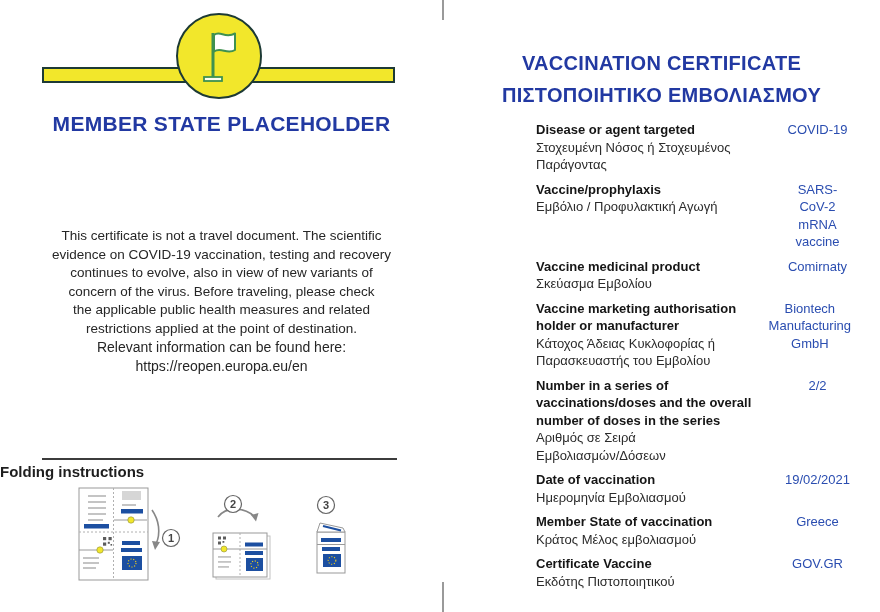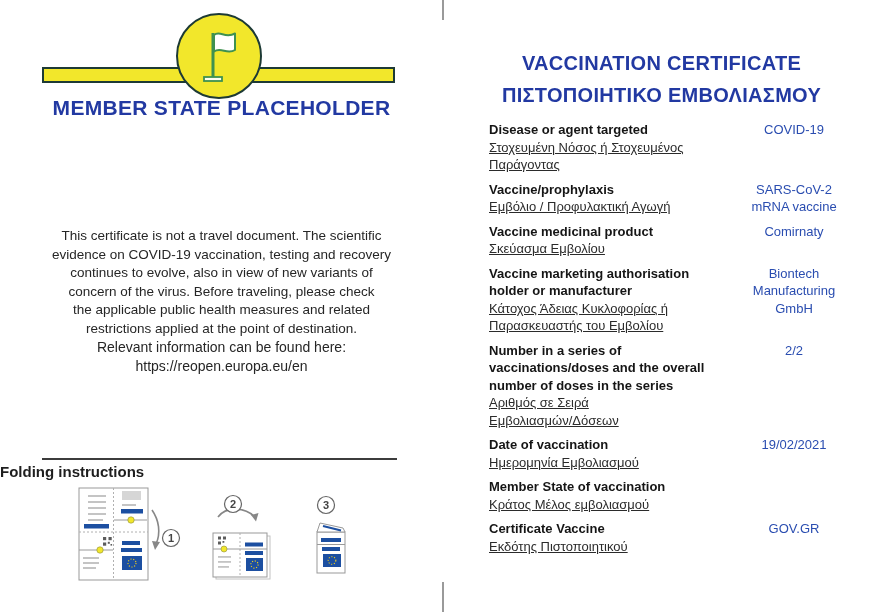--- a/index.html
+++ b/index.html
@@ -15,21 +15,21 @@
   
   .left-panel { position:absolute; left:0; top:0; width:443px; height:612px; }
 
   .banner-bar { position:absolute; left:42px; top:67px; width:353px; height:16px;
                 background:var(--banner_yellow); border:2px solid var(--banner_outline); z-index:1; }
   .banner-circle { position:absolute; left:176px; top:13px; width:86px; height:86px;
                    border-radius:50%; background:var(--banner_yellow);
                    border:2.5px solid var(--banner_outline); z-index:2;
                    display:flex; align-items:center; justify-content:center; }
 
-  .ms-title { position:absolute; left:0; top:96px; width:443px; text-align:center;
+  .ms-title { position:absolute; left:0; top:112px; width:443px; text-align:center;
               font-size:21px; font-weight:700; letter-spacing:.3px; color:var(--title_blue); }
 
   .notice { position:absolute; left:10px; top:227px; width:423px; text-align:center;
             font-size:13.5px; line-height:18.5px; color:var(--text_dark); white-space:pre-line; }
   .info-block { position:absolute; left:10px; top:338px; width:423px; text-align:center;
                 font-size:14px; line-height:19px; color:var(--text_dark); }
 
   .fold-divider { position:absolute; left:42px; top:458px; width:355px; height:2px; background:#3c3c3c; }
   .fold-title { position:absolute; left:0; top:463px; width:443px; text-align:left;
                 font-size:15px; font-weight:700; color:#1e1e1e; }
@@ -58,24 +58,24 @@
   .flag-cloth{ fill:#fff; stroke:var(--flag_green); stroke-width:2; stroke-linejoin:round; }
 
   
   .right-panel { position:absolute; left:443px; top:0; width:437px; height:612px; }
   .vc-title { position:absolute; left:0; top:47px; width:437px; text-align:center;
               font-size:20px; line-height:32px; font-weight:700; letter-spacing:.3px;
               color:var(--title_blue); }
 
   .fields { position:absolute; left:46px; top:121px; width:362px; display:flex;
             flex-direction:column; gap:7px; }
-  .field-row { display:flex; }
+  .field-row { display:flex;margin-left:47px; }
   .f-label { width:248px; }
   .f-en { font-size:13px; font-weight:700; color:#151515; line-height:17.5px; white-space:pre-line; }
-  .f-el { font-size:13px; font-weight:400; color:#2b2b2b; line-height:17.5px; white-space:pre-line;text-decoration:underline; }
+  .f-el { font-size:13px; font-weight:400; color:#2b2b2b; line-height:17.5px; white-space:pre-line; }
   .f-value { flex:1; text-align:center; font-size:13px; font-weight:400; line-height:17.5px;
              color:var(--value_blue); white-space:pre-line; }
 </style>
 </head>
 <body>
 
 <div class="page">
 
   <div class="fold-mark top"></div>
   <div class="fold-mark bottom"></div>
@@ -268,20 +268,21 @@
           <div class="f-el">Ημερομηνία Εμβολιασμού</div>
         </div>
         <div class="f-value">19/02/2021</div>
       </div>
 
       <div class="field-row">
         <div class="f-label">
           <div class="f-en">Member State of vaccination</div>
           <div class="f-el">Κράτος Μέλος εμβολιασμού</div>
         </div>
+        <div class="f-value">Greece</div>
       </div>
 
       <div class="field-row">
         <div class="f-label">
           <div class="f-en">Certificate Vaccine</div>
           <div class="f-el">Εκδότης Πιστοποιητικού</div>
         </div>
         <div class="f-value">GOV.GR</div>
       </div>
 

